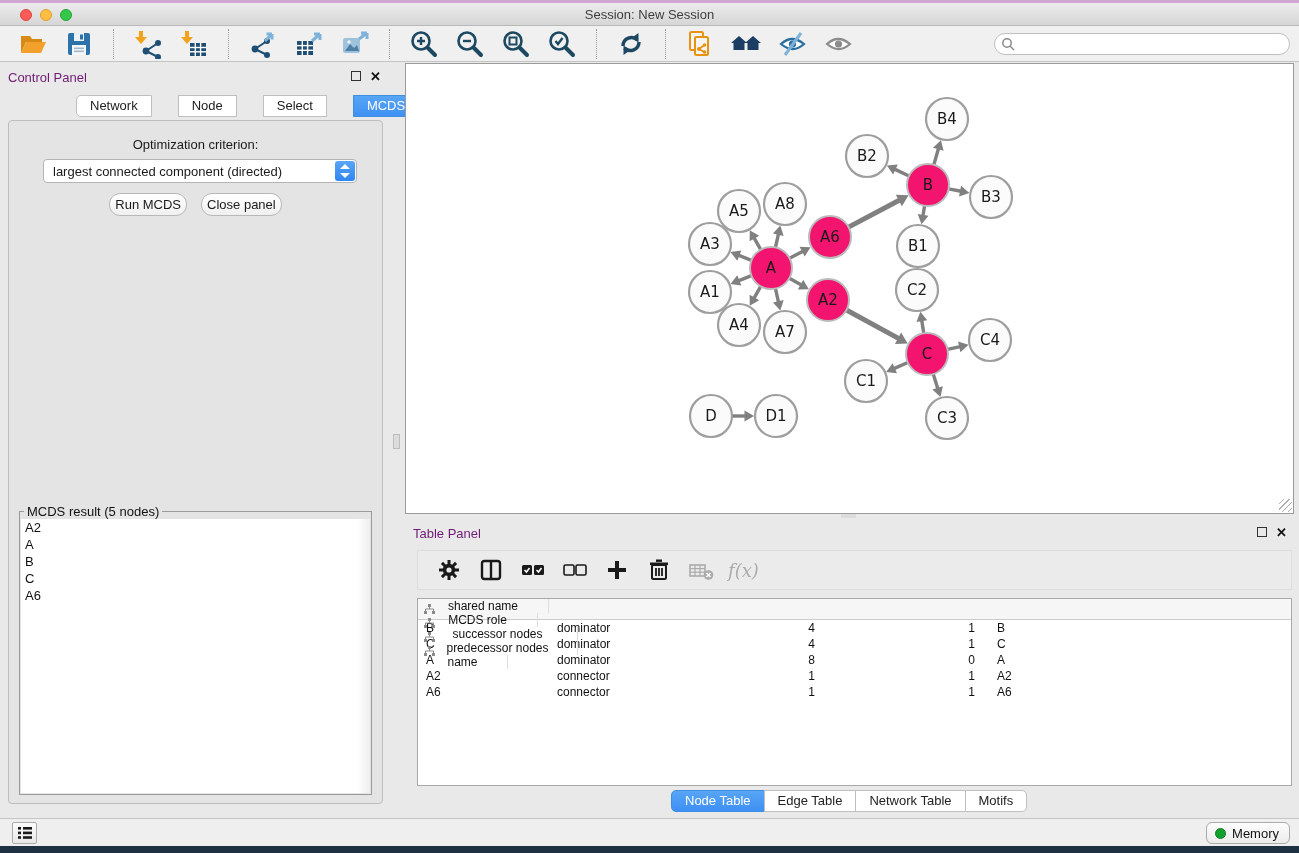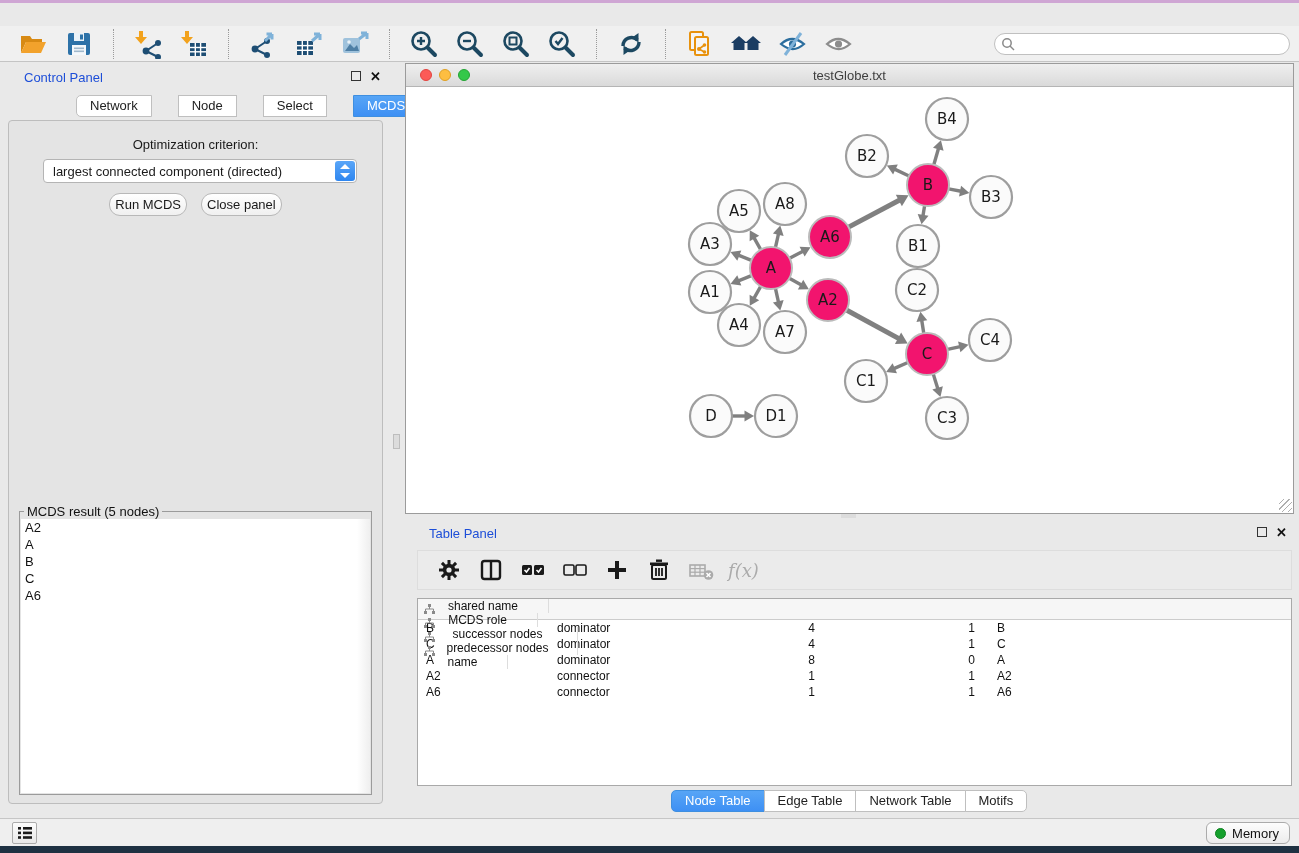--- a/index.html
+++ b/index.html
@@ -23,21 +23,21 @@
   .tb-icon { width:32px; height:32px; margin:0 7px; display:flex; align-items:center; justify-content:center; cursor:default; }
   .tb-sep { width:1px; height:30px; border-left:1px dotted #9A9A9A; margin:0 11px; }
   .search-wrap { position:absolute; right:9px; top:7px; width:296px; height:22px; }
   .search-wrap input { width:100%; height:100%; border:1px solid #C0C0C0; border-radius:11px;
     background:#FFF; padding:0 8px 0 26px; font-size:13px; outline:none; color:#333; }
   .search-wrap .mag { position:absolute; left:7px; top:4px; }
 
   
   #control-panel { position:absolute; left:0; top:62px; width:391px; height:756px; background:#E9E9E9; }
   .panel-head { position:absolute; left:0; top:0; width:100%; height:28px; }
-  .panel-title { position:absolute; left:24px; top:8px; font-size:13px; color:#1d4ed8; }
+  .panel-title { position:absolute; left:8px; top:8px; font-size:13px; color:#701a75; }
   .float-ic { position:absolute; width:10px; height:10px; border:1.5px solid #333; top:9px; }
   .close-ic { position:absolute; top:7px; font-size:13px; font-weight:bold; color:#111; }
   #cp-float { right:30px; } #cp-close { right:10px; }
   .seg-row { position:absolute; display:flex; }
   #cp-tabs { left:76px; top:33px;gap:27px; }
   .seg { height:22px; line-height:20px; padding:0 13px; background:#FFF; border:1px solid #BFBFBF;
     font-size:13px; color:#222; margin-left:-1px; text-align:center; }
   .seg:first-child { border-radius:5px 0 0 5px; margin-left:0; }
   .seg:last-child { border-radius:0 5px 5px 0; }
   .seg.active { background:linear-gradient(#57A5F6,#3E90F4); border-color:#3F8FE0; color:#FFF; }
@@ -104,20 +104,26 @@
     font-size:13px; color:#111; display:flex; align-items:center; gap:6px; }
   .mem-dot { width:11px; height:11px; border-radius:50%; background:#14A02C; border:1px solid #0E8221; }
   .wallpaper-bottom { position:absolute; left:0; top:846px; width:1299px; height:7px; background:#1E3142; }
 </style>
 </head>
 <body>
 
 <div id="app">
   <div class="wallpaper-top"></div>
 
+  <div class="titlebar">
+    <span class="tl red" style="left:20px;"></span>
+    <span class="tl yellow" style="left:40px;"></span>
+    <span class="tl green" style="left:60px;"></span>
+    <div class="title">Session: New Session</div>
+  </div>
 
   <div class="toolbar">
     <span class="tb-icon">
       <svg width="30" height="30">
           <path d="M3 24V7h9l2 3h10v3H8L3 24z" fill="#D88A14"></path>
           <path d="M3 24l5-11h20l-5 11z" fill="#F2A22C"></path>
         </svg>
     </span>
     <span class="tb-icon">
       <svg width="30" height="30">
@@ -304,26 +310,20 @@
             <div class="list-item">A6</div>
           </div>
         <div class="list-sb"></div>
       </div>
     </div>
   </div>
 
   <div class="v-handle"></div>
 
   <div id="net-window">
-    <div class="net-titlebar">
-      <span class="tl red" style="left:14px; top:5px;"></span>
-      <span class="tl yellow" style="left:33px; top:5px;"></span>
-      <span class="tl green" style="left:52px; top:5px;"></span>
-      <div class="title">testGlobe.txt</div>
-    </div>
     <div class="net-canvas">
       <svg id="graph" width="887" height="426">
           <line x1="354.7197701091396" y1="162.6883405069049" x2="347.93081007958295" y2="150.59550545425716" stroke="#808080" stroke-width="3.4"></line>
           <polygon points="343.769764647568,143.1836432784806 353.21625565591074,148.77504807775063 343.6244340166705,154.15993040153467" fill="#808080"></polygon>
           <line x1="369.4876344549141" y1="160.4850996346785" x2="372.4822451964343" y2="146.79545053058598" stroke="#808080" stroke-width="3.4"></line>
           <polygon points="374.2986686662805,138.49180038271777 377.6414984133083,148.94768338141213 366.89559822194946,146.59701771455238" fill="#808080"></polygon>
           <line x1="345.4581150143549" y1="173.31138951384457" x2="332.38226152677026" y2="168.1667914203686" stroke="#808080" stroke-width="3.4"></line>
           <polygon points="324.47245093734244,165.05473479501998 335.32651117722264,163.41480299489754 331.2991437797126,173.6510284635688" fill="#808080"></polygon>
           <line x1="345.4581150143549" y1="188.68861048615543" x2="332.38226152677026" y2="193.8332085796314" stroke="#808080" stroke-width="3.4"></line>
           <polygon points="324.47245093734244,196.94526520498002 331.2991437797126,188.3489715364312 335.32651117722264,198.58519700510246" fill="#808080"></polygon>

